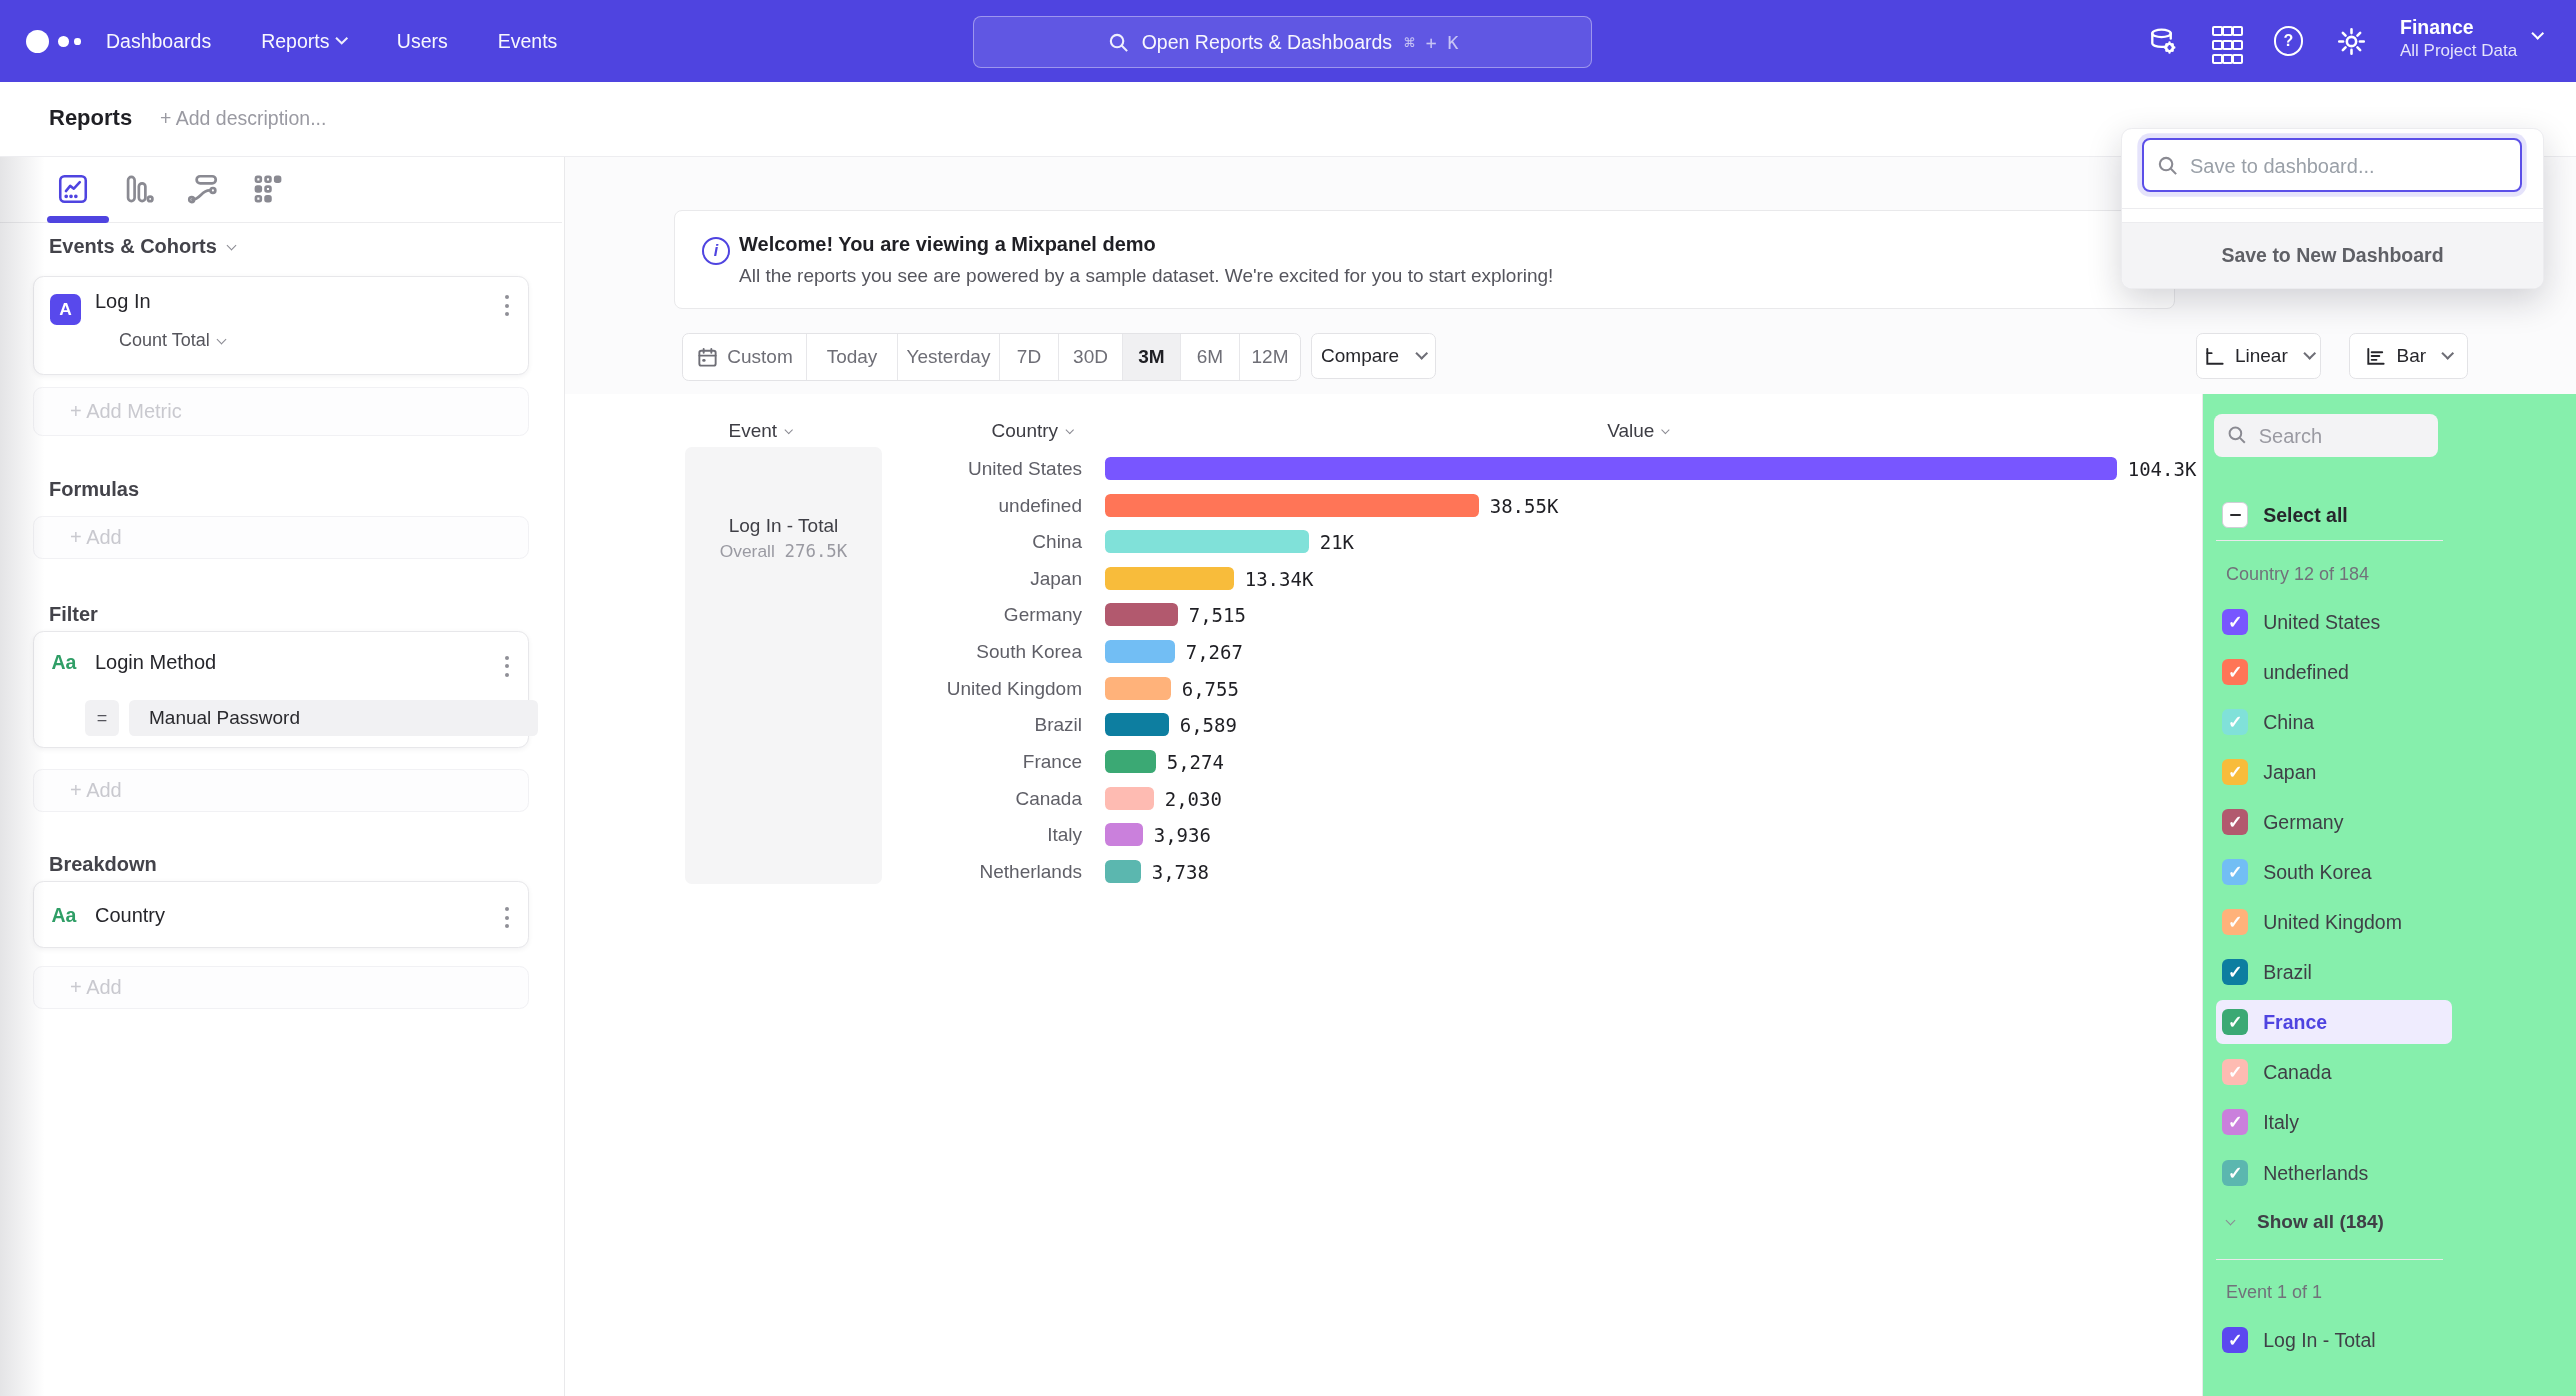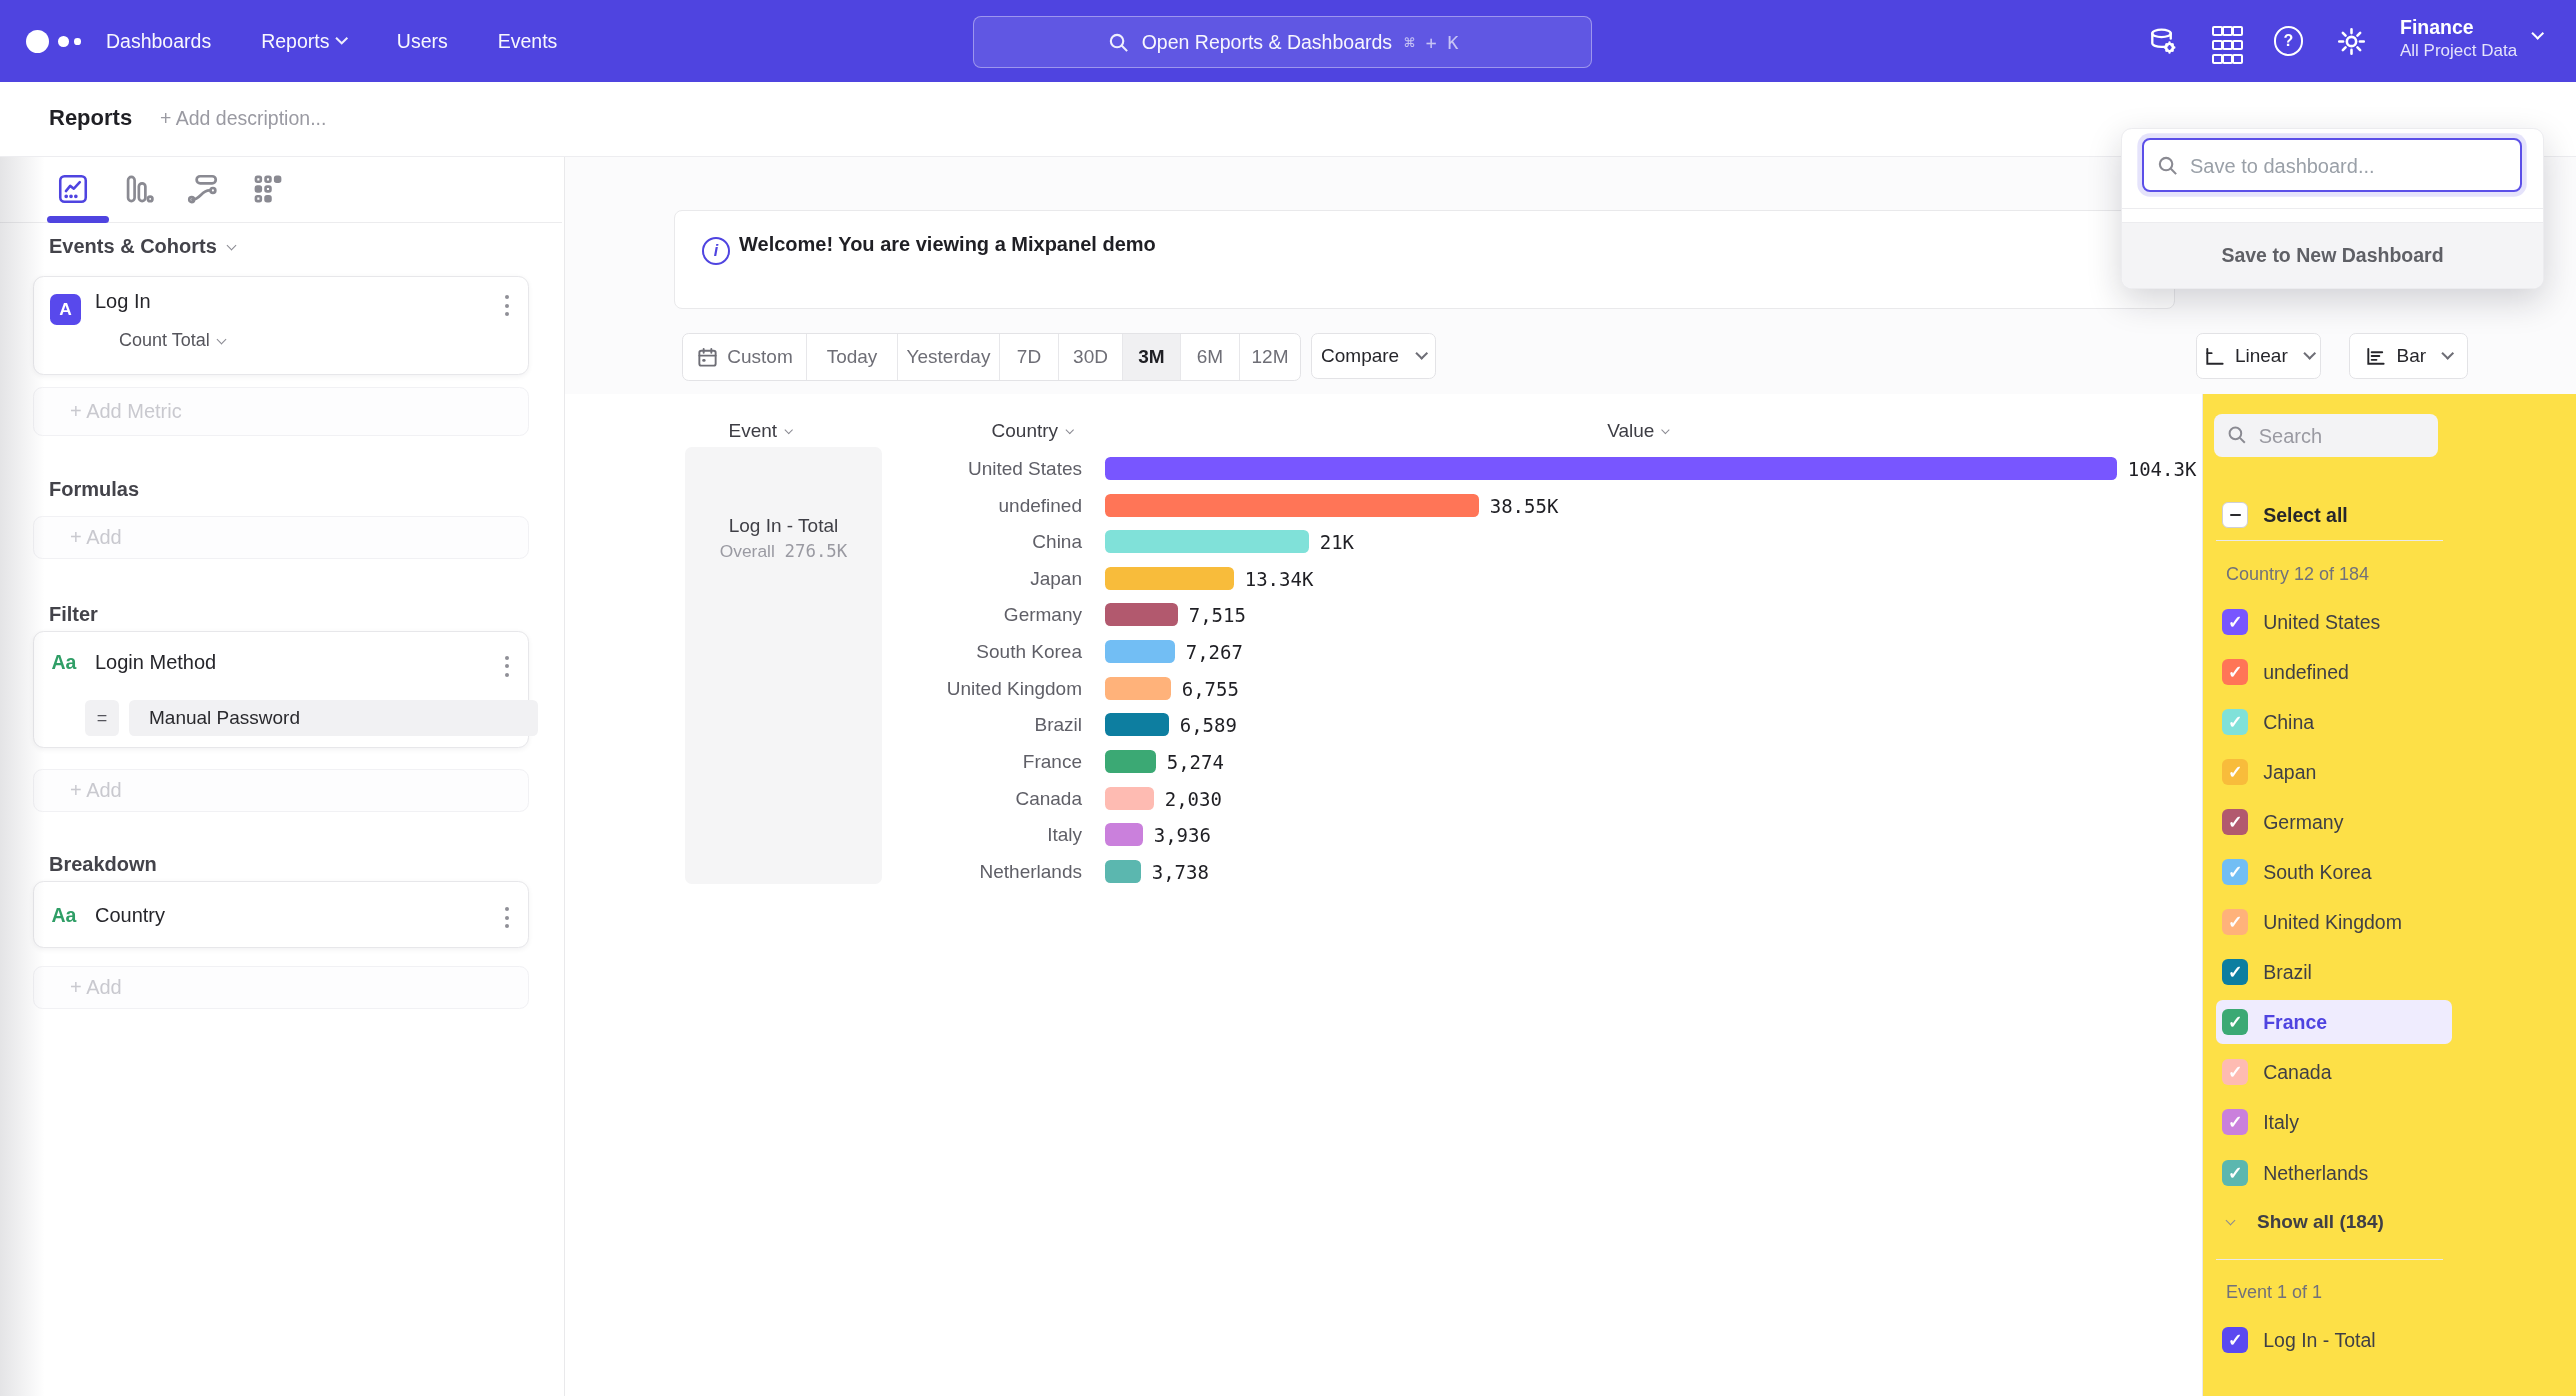--- a/index.html
+++ b/index.html
@@ -97,21 +97,21 @@
   .col-hdr .chev{width:5.4px;height:5.4px;border-width:1.7px;color:#8a8a92;margin-top:-2px;}
   .event-cell{position:absolute;left:685px;top:447px;width:197px;height:437px;background:#f5f5f6;border-radius:6.7px;z-index:2;}
   .event-cell .en{position:absolute;left:0;width:100%;top:68px;text-align:center;font-size:19px;color:#3f3f46;}
   .event-cell .eo{position:absolute;left:0;width:100%;top:94px;text-align:center;font-size:17.4px;color:#9a9aa2;}
   .crow{position:absolute;left:564px;width:1638px;height:37px;display:flex;align-items:center;z-index:2;}
   .clabel{width:518px;text-align:right;font-size:19px;color:#5f5f67;flex:none;}
   .cbar{height:23px;border-radius:5.4px;margin-left:23px;flex:none;}
   .cval{margin-left:10.7px;font-size:19px;color:#1f1f24;flex:none;}
 
   
-  .rpanel{position:absolute;left:2202px;top:394px;width:374px;height:1002px;background:#fde047;border-left:1.3px solid #e9e9eb;
+  .rpanel{position:absolute;left:2202px;top:394px;width:374px;height:1002px;background:#86efac;border-left:1.3px solid #e9e9eb;
         box-sizing:border-box;z-index:3;}
   .rsearch{position:absolute;left:10.7px;top:19.5px;width:224px;height:43px;background:#f3f3f5;border-radius:8px;}
   .rsearch input{position:absolute;left:43px;top:0;width:174px;height:43px;border:none;background:transparent;outline:none;
         font-size:20px;color:#3c3c43;font-family:"Liberation Sans",sans-serif;}
   .rsearch input::placeholder{color:#9a9aa2;}
   .mag{position:absolute;left:12px;top:10.7px;color:#8a8a92;}
   .selall{position:absolute;left:13.4px;top:99px;height:44px;display:flex;align-items:center;cursor:pointer;}
   .selbox{width:26px;height:26px;margin-left:6px;background:#fff;border:1.3px solid #cfcfd6;border-radius:6px;box-sizing:border-box;
         display:flex;align-items:center;justify-content:center;}
   .selbox i{display:block;width:11.4px;height:2.7px;background:#2a2a2e;border-radius:1.3px;}
@@ -339,20 +339,21 @@
     <svg width="27" height="27" viewBox="0 0 24 24" fill="none" stroke="#2a2a2e" stroke-width="2" stroke-linejoin="round">
       <path d="M3 8V6a2 2 0 0 1 2-2h4l2 2.3h7.5A1.5 1.5 0 0 1 20 7.8V9"></path>
       <path d="M3.2 9h17.9l-2 9.3a1.6 1.6 0 0 1-1.6 1.2H5.6A1.6 1.6 0 0 1 4 18.2z"></path>
     </svg>
     <span>V</span>
   </div>
 
   <div class="banner">
     <span class="info-ico">i</span>
     <div class="banner-title">Welcome! You are viewing a Mixpanel demo</div>
+    <div class="banner-sub">All the reports you see are powered by a sample dataset. We're excited for you to start exploring!</div>
   </div>
 
   <div class="seg-wrap">
       <div class="seg" style="width: 123px;">
     <svg width="23" height="23" viewBox="0 0 24 24" fill="none" stroke="#6e6e76" stroke-width="2" stroke-linecap="round">
       <rect x="3.5" y="5" width="17" height="15.5" rx="2"></rect>
           <path d="M8 3v4M16 3v4M3.5 10h17"></path>
           <path d="M8 15h.5" stroke-width="3"></path>
     </svg>
   <span>Custom</span>

